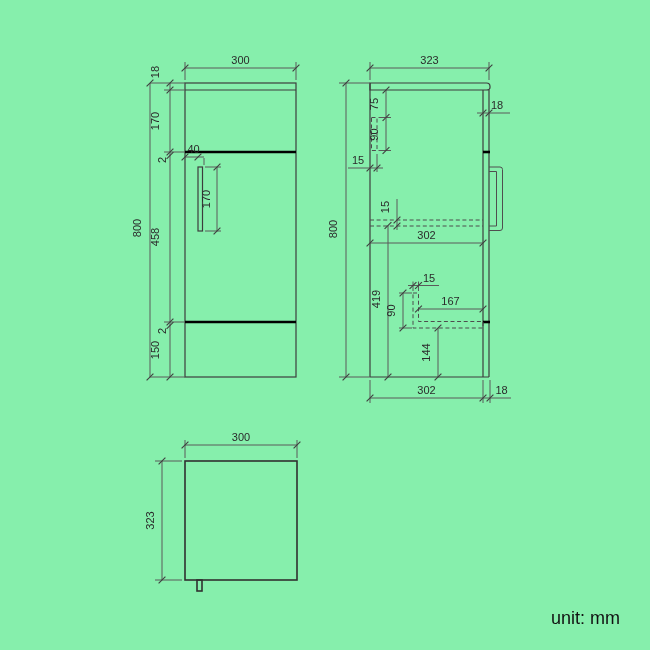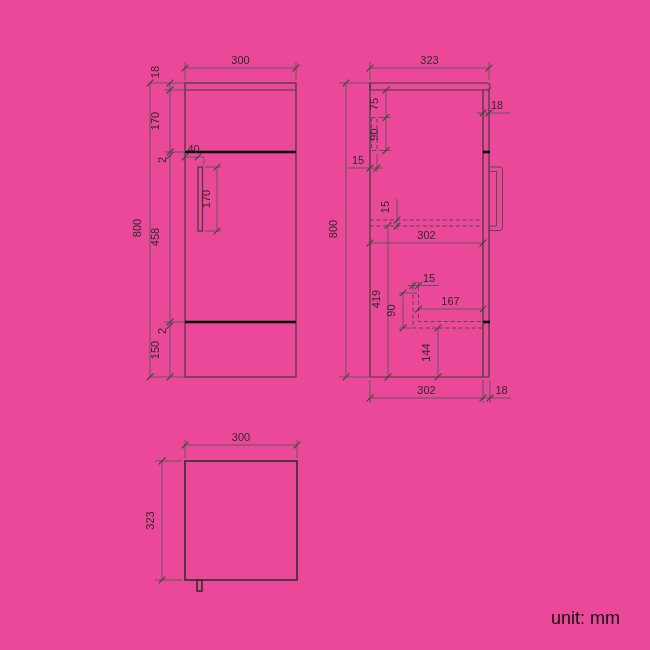--- a/index.html
+++ b/index.html
@@ -1,16 +1,16 @@
 <!DOCTYPE html>
 <html><head>
 <meta charset="utf-8">
 <style>
   html,body{margin:0;padding:0;background:#fff;}
-  #canvas{position:relative;width:650px;height:650px;background:#ec4899;overflow:hidden;}
+  #canvas{position:relative;width:650px;height:650px;background:#86efac;overflow:hidden;}
   svg{display:block;}
   .st   {stroke:#3d3d3d;stroke-width:1.2;fill:none;}
   .ln   {stroke:#4f4f4f;stroke-width:1;fill:none;}
   .dim  {stroke:#5a5a5a;stroke-width:1;fill:none;}
   .thick{stroke:#000000;stroke-width:2.6;fill:none;}
   .dash {stroke:#4d4d4d;stroke-width:1;fill:none;stroke-dasharray:4 2.6;}
   .st2  {stroke:#303030;stroke-width:1.6;fill:none;}
   #tk line{stroke:#3f3f3f;stroke-width:1.1;}
   text.t{font-family:"Liberation Sans",sans-serif;font-size:11px;fill:#2b2b2b;text-anchor:middle;}
   text.unit{font-family:"Liberation Sans",sans-serif;font-size:18px;fill:#111111;text-anchor:start;}

